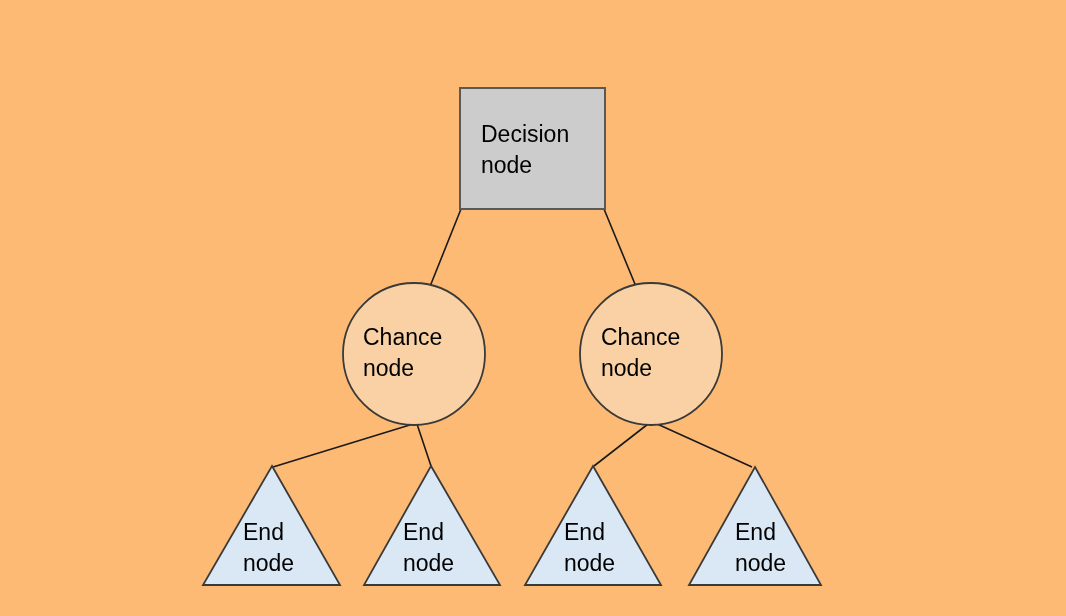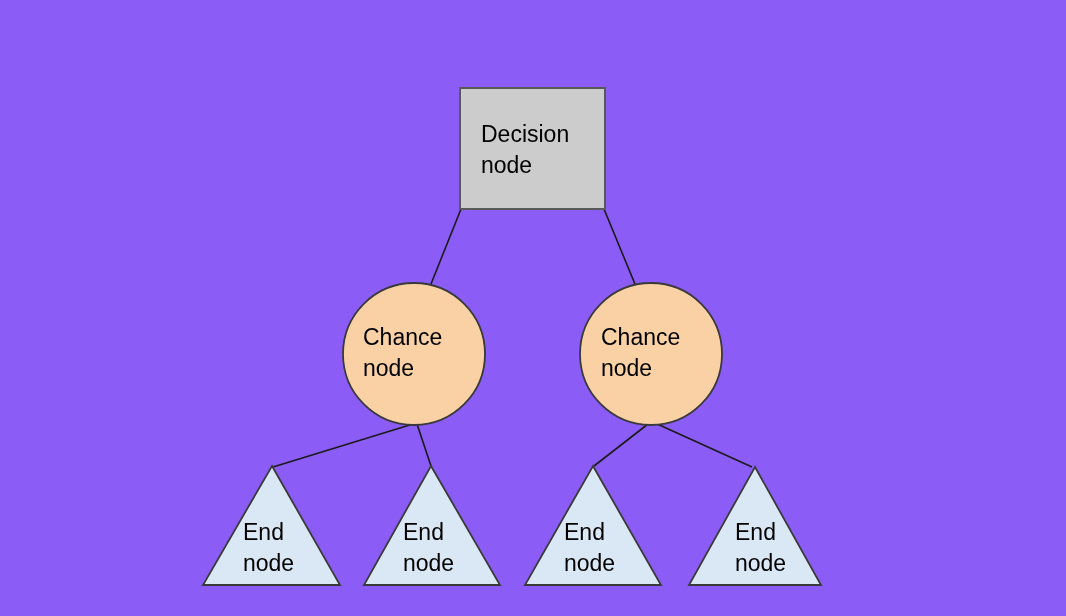--- a/index.html
+++ b/index.html
@@ -4,21 +4,21 @@
 <style>
   html, body {
     margin: 0;
     padding: 0;
     background: #ffffff;
   }
   #canvas {
     position: relative;
     width: 1066px;
     height: 616px;
-    background: #8b5cf6;
+    background: #fdba74;
     overflow: hidden;
     font-family: "Liberation Sans", sans-serif;
   }
   #diagram-svg {
     position: absolute;
     left: 0;
     top: 0;
     width: 1066px;
     height: 616px;
     display: block;

